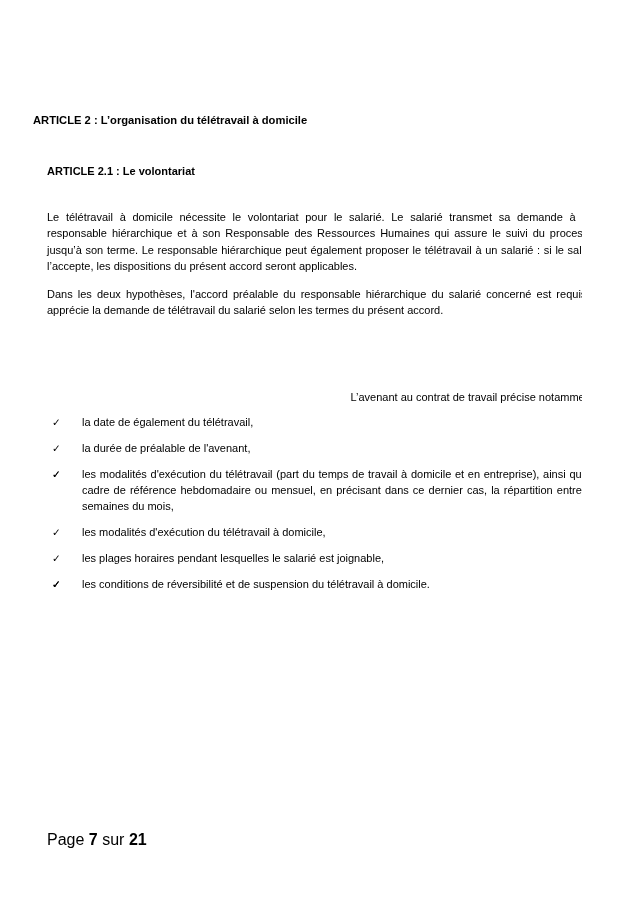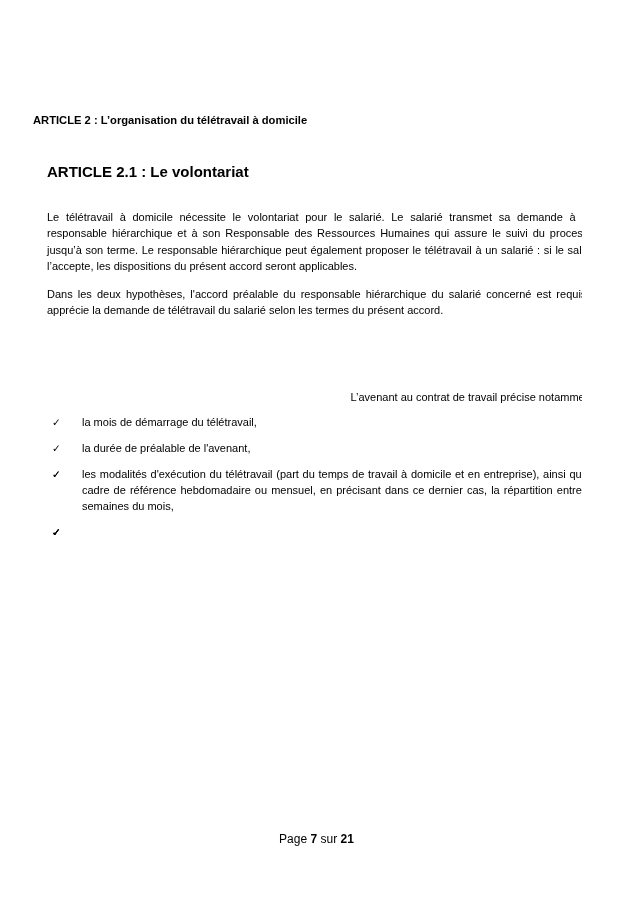--- a/index.html
+++ b/index.html
@@ -36,21 +36,21 @@
 
   
   .h-article {
     font-size: 11.2px;
     font-weight: bold;
     line-height: 15px;
     letter-spacing: 0px;
     margin: 0 0 0 0;
   }
   .h-sub {
-    font-size: 15px;
+    font-size: 11px;
     font-weight: bold;
     line-height: 15px;
     margin: 0;
     padding-left: 14px;
   }
 
   
   .para {
     font-size: 11px;
     line-height: 16.3px;
@@ -94,25 +94,25 @@
     left: 5px;
     top: 0px;
     font-size: 10.5px;
     line-height: 16.3px;
     font-family: "DejaVu Sans", sans-serif;
   }
 
   
   .footer {
     position: absolute;
-    left: 33px;
+    left: 47px;
     top: 833px;
     width: 567px;
-    text-align: center;
-    font-size: 12px;
+    text-align: left;
+    font-size: 16px;
     line-height: 13px;
   }
   .footer b { font-weight: bold; }
 </style>
 </head>
 <body>
 
 <div class="page">
 
   <div class="content">
@@ -140,55 +140,58 @@
     <div class="sp-10"></div>
 
     <p class="para para-left">L’avenant au contrat de travail précise notamment :</p>
 
     <div class="sp-9"></div>
 
     <ul class="check-list">
 
       <li class="check-item">
         <span class="check-mark">✓</span>
-        <span>la mois de démarrage du télétravail,</span>
+        <span>la date de également du télétravail,</span>
       </li>
 
       <li class="check-item">
         <span class="check-mark">✓</span>
         <span>la durée de préalable de l'avenant,</span>
       </li>
 
       <li class="check-item">
         <span class="check-mark">✓</span>
       </li>
 
       <li class="check-item">
         <span class="check-mark">✓</span>
         <span>les modalités d'exécution du télétravail (part du temps de travail à domicile et en entreprise), ainsi que le cadre de référence hebdomadaire ou mensuel, en précisant dans ce dernier cas, la répartition entre les semaines du mois,</span>
       </li>
 
       <li class="check-item">
         <span class="check-mark">✓</span>
-      </li>
-
-      <li class="check-item">
-        <span class="check-mark">✓</span>
-      </li>
-
-      <li class="check-item">
-        <span class="check-mark">✓</span>
-      </li>
-
-      <li class="check-item">
-        <span class="check-mark">✓</span>
-      </li>
-
-      <li class="check-item">
-        <span class="check-mark">✓</span>
+        <span>les modalités d'exécution du télétravail à domicile,</span>
+      </li>
+
+      <li class="check-item">
+        <span class="check-mark">✓</span>
+        <span>les plages horaires pendant lesquelles le salarié est joignable,</span>
+      </li>
+
+      <li class="check-item">
+        <span class="check-mark">✓</span>
+      </li>
+
+      <li class="check-item">
+        <span class="check-mark">✓</span>
+      </li>
+
+      <li class="check-item">
+        <span class="check-mark">✓</span>
+        <span>les conditions de réversibilité et de suspension du télétravail à domicile.</span>
       </li>
 
     </ul>
 
   </div>
 
   <div class="footer">
     <span>Page</span>
     <b>7</b>
     <span>sur</span>

